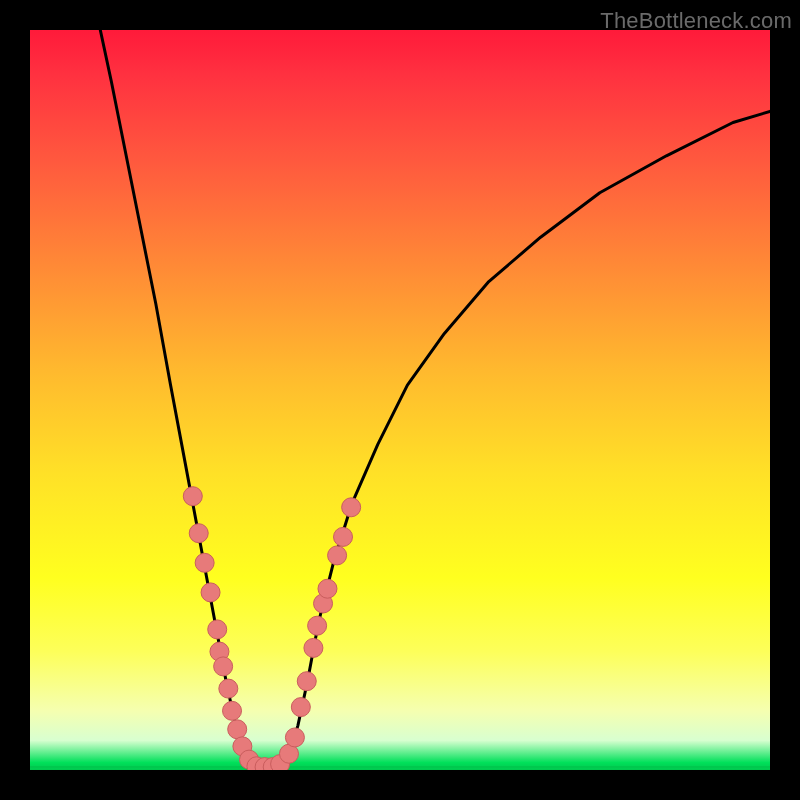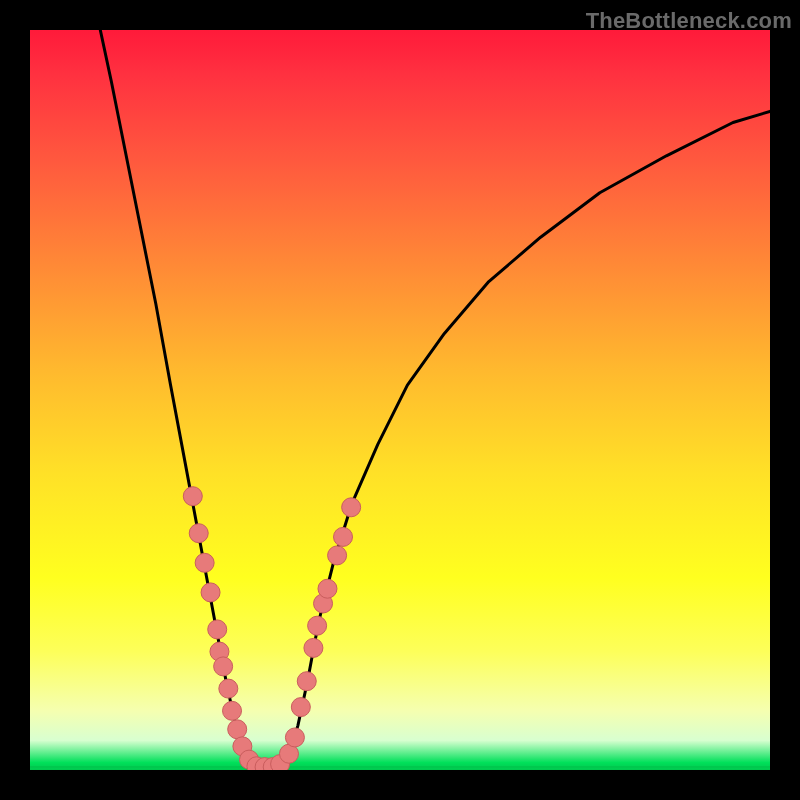--- a/index.html
+++ b/index.html
@@ -38,21 +38,21 @@
       #00e05a 99%,
       #00c84e 100%
     );
   }
   .watermark {
     position: absolute;
     top: 8px;
     right: 8px;
     font-family: Arial, Helvetica, sans-serif;
     font-size: 22px;
-    font-weight: 700;
+    font-weight: 400;
     color: #6a6a6a;
     letter-spacing: 0.2px;
     user-select: none;
   }
   svg {
     position: absolute;
     top: 0;
     left: 0;
   }
 </style>

